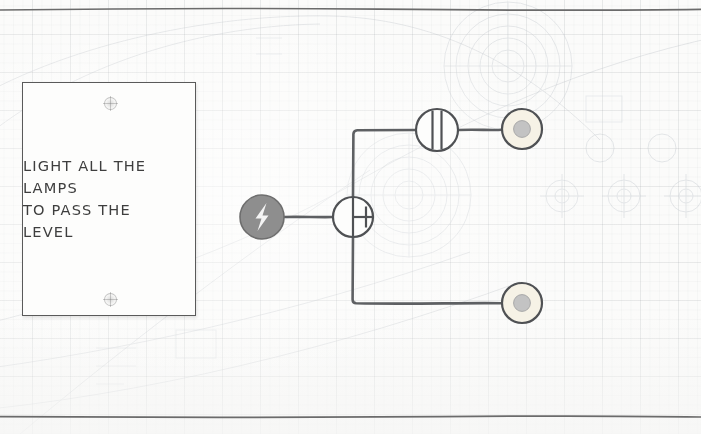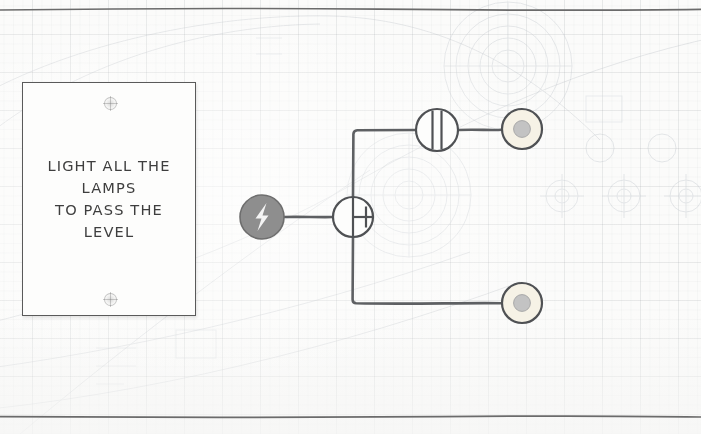--- a/index.html
+++ b/index.html
@@ -59,21 +59,20 @@
     height: 234px;
     background: #fdfdfc;
     border: 1.6px solid #5a5a5a;
     box-shadow: 1px 2px 3px rgba(0,0,0,0.10);
     box-sizing: border-box;
   }
   #goal-text {
     position: absolute;
     left: 0; right: 0;
     top: 72px;
-    text-align: center;
     color: #3e3e3e;
     font-size: 14.6px;
     line-height: 22px;
     letter-spacing: 1.15px;
     white-space: pre-line;
     font-family: "DejaVu Sans", sans-serif;
   }
   .pin {
     position: absolute;
     left: 50%;

